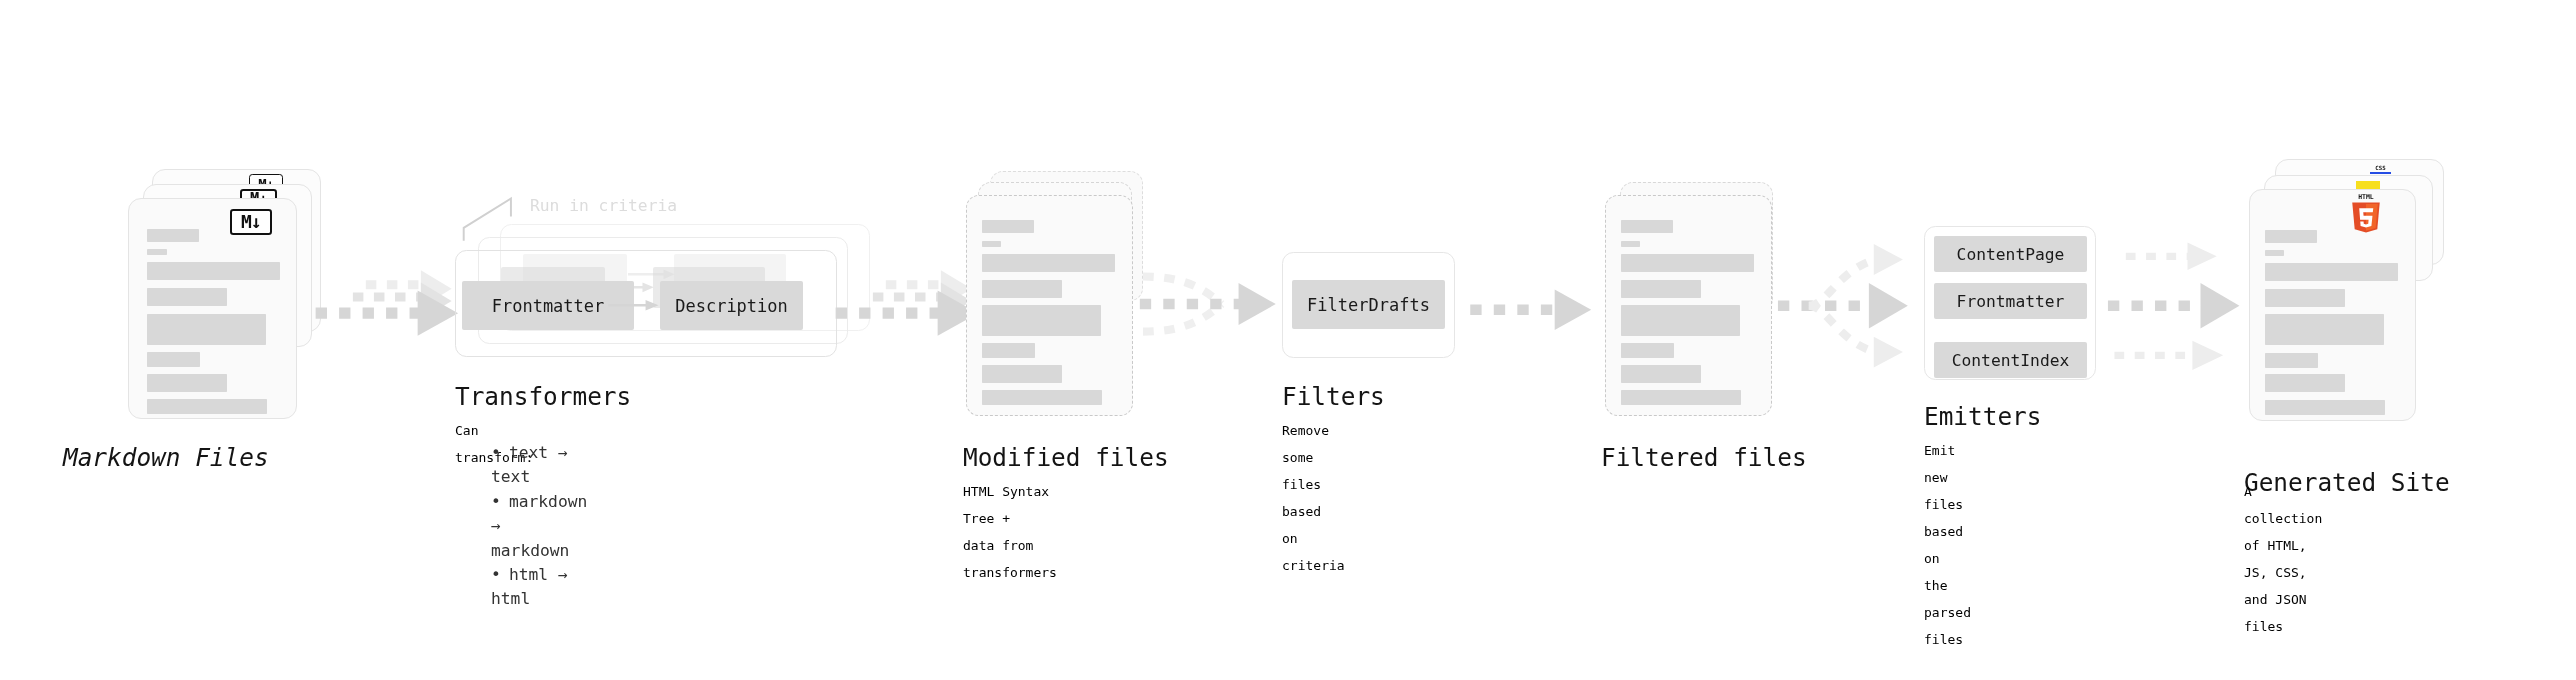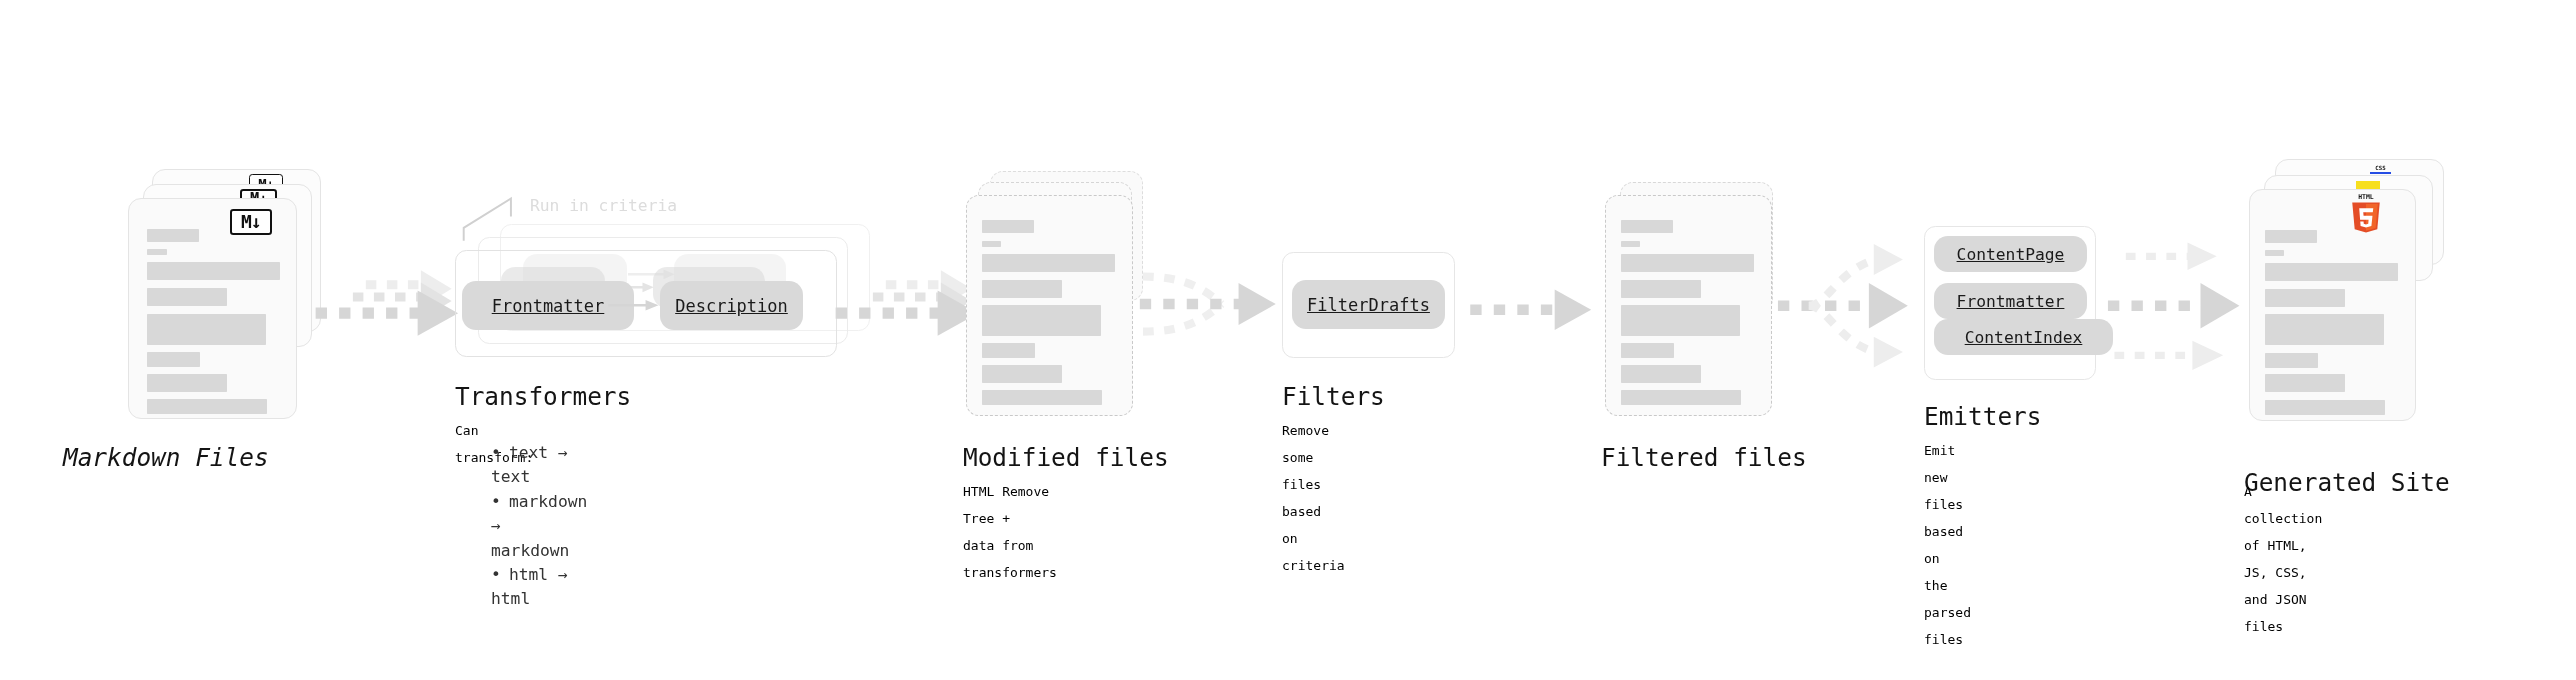--- a/index.html
+++ b/index.html
@@ -64,25 +64,24 @@
     position: absolute;
     border: 1.6px solid #e6e6e6;
     border-radius: 11.4px;
     background: rgba(255,255,255,0.0);
   }
   .group-box.solidbg { background: #ffffff; }
 
   .pill {
     position: absolute;
     background: #d9d9d9;
-    border-radius: 14px;
+    border-radius: 2px;
     display: flex; align-items: center; justify-content: center;
     color: #1a1a1a;
     white-space: nowrap;
-    text-decoration: underline;
   }
   .pill.faded1 { background: rgba(217,217,217,0.55); color: transparent; }
   .pill.faded2 { background: rgba(217,217,217,0.30); color: transparent; }
 
   
   .title {
     position: absolute;
     font-size: 24.4px;
     color: #141414;
     white-space: nowrap;
@@ -223,21 +222,21 @@
       <div class="skel" style="left:14.6px; top:45px; width:19.5px; height:5.7px;"></div>
       <div class="skel" style="left:14.6px; top:58px; width:133px; height:18px;"></div>
       <div class="skel" style="left:14.6px; top:84px; width:80px; height:18px;"></div>
       <div class="skel" style="left:14.6px; top:109px; width:119px; height:31px;"></div>
       <div class="skel" style="left:14.6px; top:147px; width:53px; height:14.6px;"></div>
       <div class="skel" style="left:14.6px; top:169px; width:80px; height:18px;"></div>
       <div class="skel" style="left:14.6px; top:194px; width:120px; height:15.4px;"></div>
     </div>
 
     <div class="title" style="left:963px; top:443px;">Modified files</div>
-    <div class="subtitle" style="left:963px; top:478px;">HTML Remove Tree +
+    <div class="subtitle" style="left:963px; top:478px;">HTML Syntax Tree +
 data from transformers</div>
   </div>
 
   <div class="node" style="left:1136px; top:262px;">
     <svg width="163" height="89" viewBox="0 0 200 110">
       <path d="M 8 18 C 55 18, 80 30, 105 52" stroke="#efefef" stroke-width="10" stroke-dasharray="13 13" fill="none"></path>
       <path d="M 8 86 C 55 86, 80 74, 105 52" stroke="#efefef" stroke-width="10" stroke-dasharray="13 13" fill="none"></path>
       <line x1="4" y1="52" x2="130" y2="52" stroke="#d6d6d6" stroke-width="13" stroke-dasharray="14 15"></line>
       <polygon points="126,26 172,52 126,78" fill="#d6d6d6"></polygon>
     </svg>
@@ -283,21 +282,21 @@
       <polygon points="120,10 156,29 120,48" fill="#ededed"></polygon>
       <path d="M 40 86 C 62 86, 76 130, 122 143" stroke="#ededed" stroke-width="10" stroke-dasharray="13 13" fill="none"></path>
       <polygon points="120,124 156,143 120,162" fill="#ededed"></polygon>
     </svg>
   </div>
 
   <div class="node">
     <div class="group-box solidbg" style="left:1924px; top:226px; width:172px; height:154px;"></div>
     <div class="pill" style="left:1934px; top:236px; width:153px; height:36px; font-size:16.3px;">ContentPage</div>
     <div class="pill" style="left:1934px; top:283px; width:153px; height:36px; font-size:16.3px;">Frontmatter</div>
-    <div class="pill" style="left:1934px; top:319px; width:179px; height:36px; font-size:16.3px;">ContentIndex</div>
+    <div class="pill" style="left:1934px; top:342px; width:153px; height:36px; font-size:16.3px;">ContentIndex</div>
 
     <div class="title" style="left:1924px; top:402px;">Emitters</div>
     <div class="subtitle" style="left:1924px; top:437px;">Emit new files based on
 the parsed files</div>
   </div>
 
   <div class="node" style="left:2106px; top:236px;">
     <svg width="163" height="138" viewBox="0 0 200 170">
       <line x1="24" y1="25" x2="106" y2="25" stroke="#ededed" stroke-width="9" stroke-dasharray="12 13"></line>
       <polygon points="100,8 136,25 100,42" fill="#ededed"></polygon>

